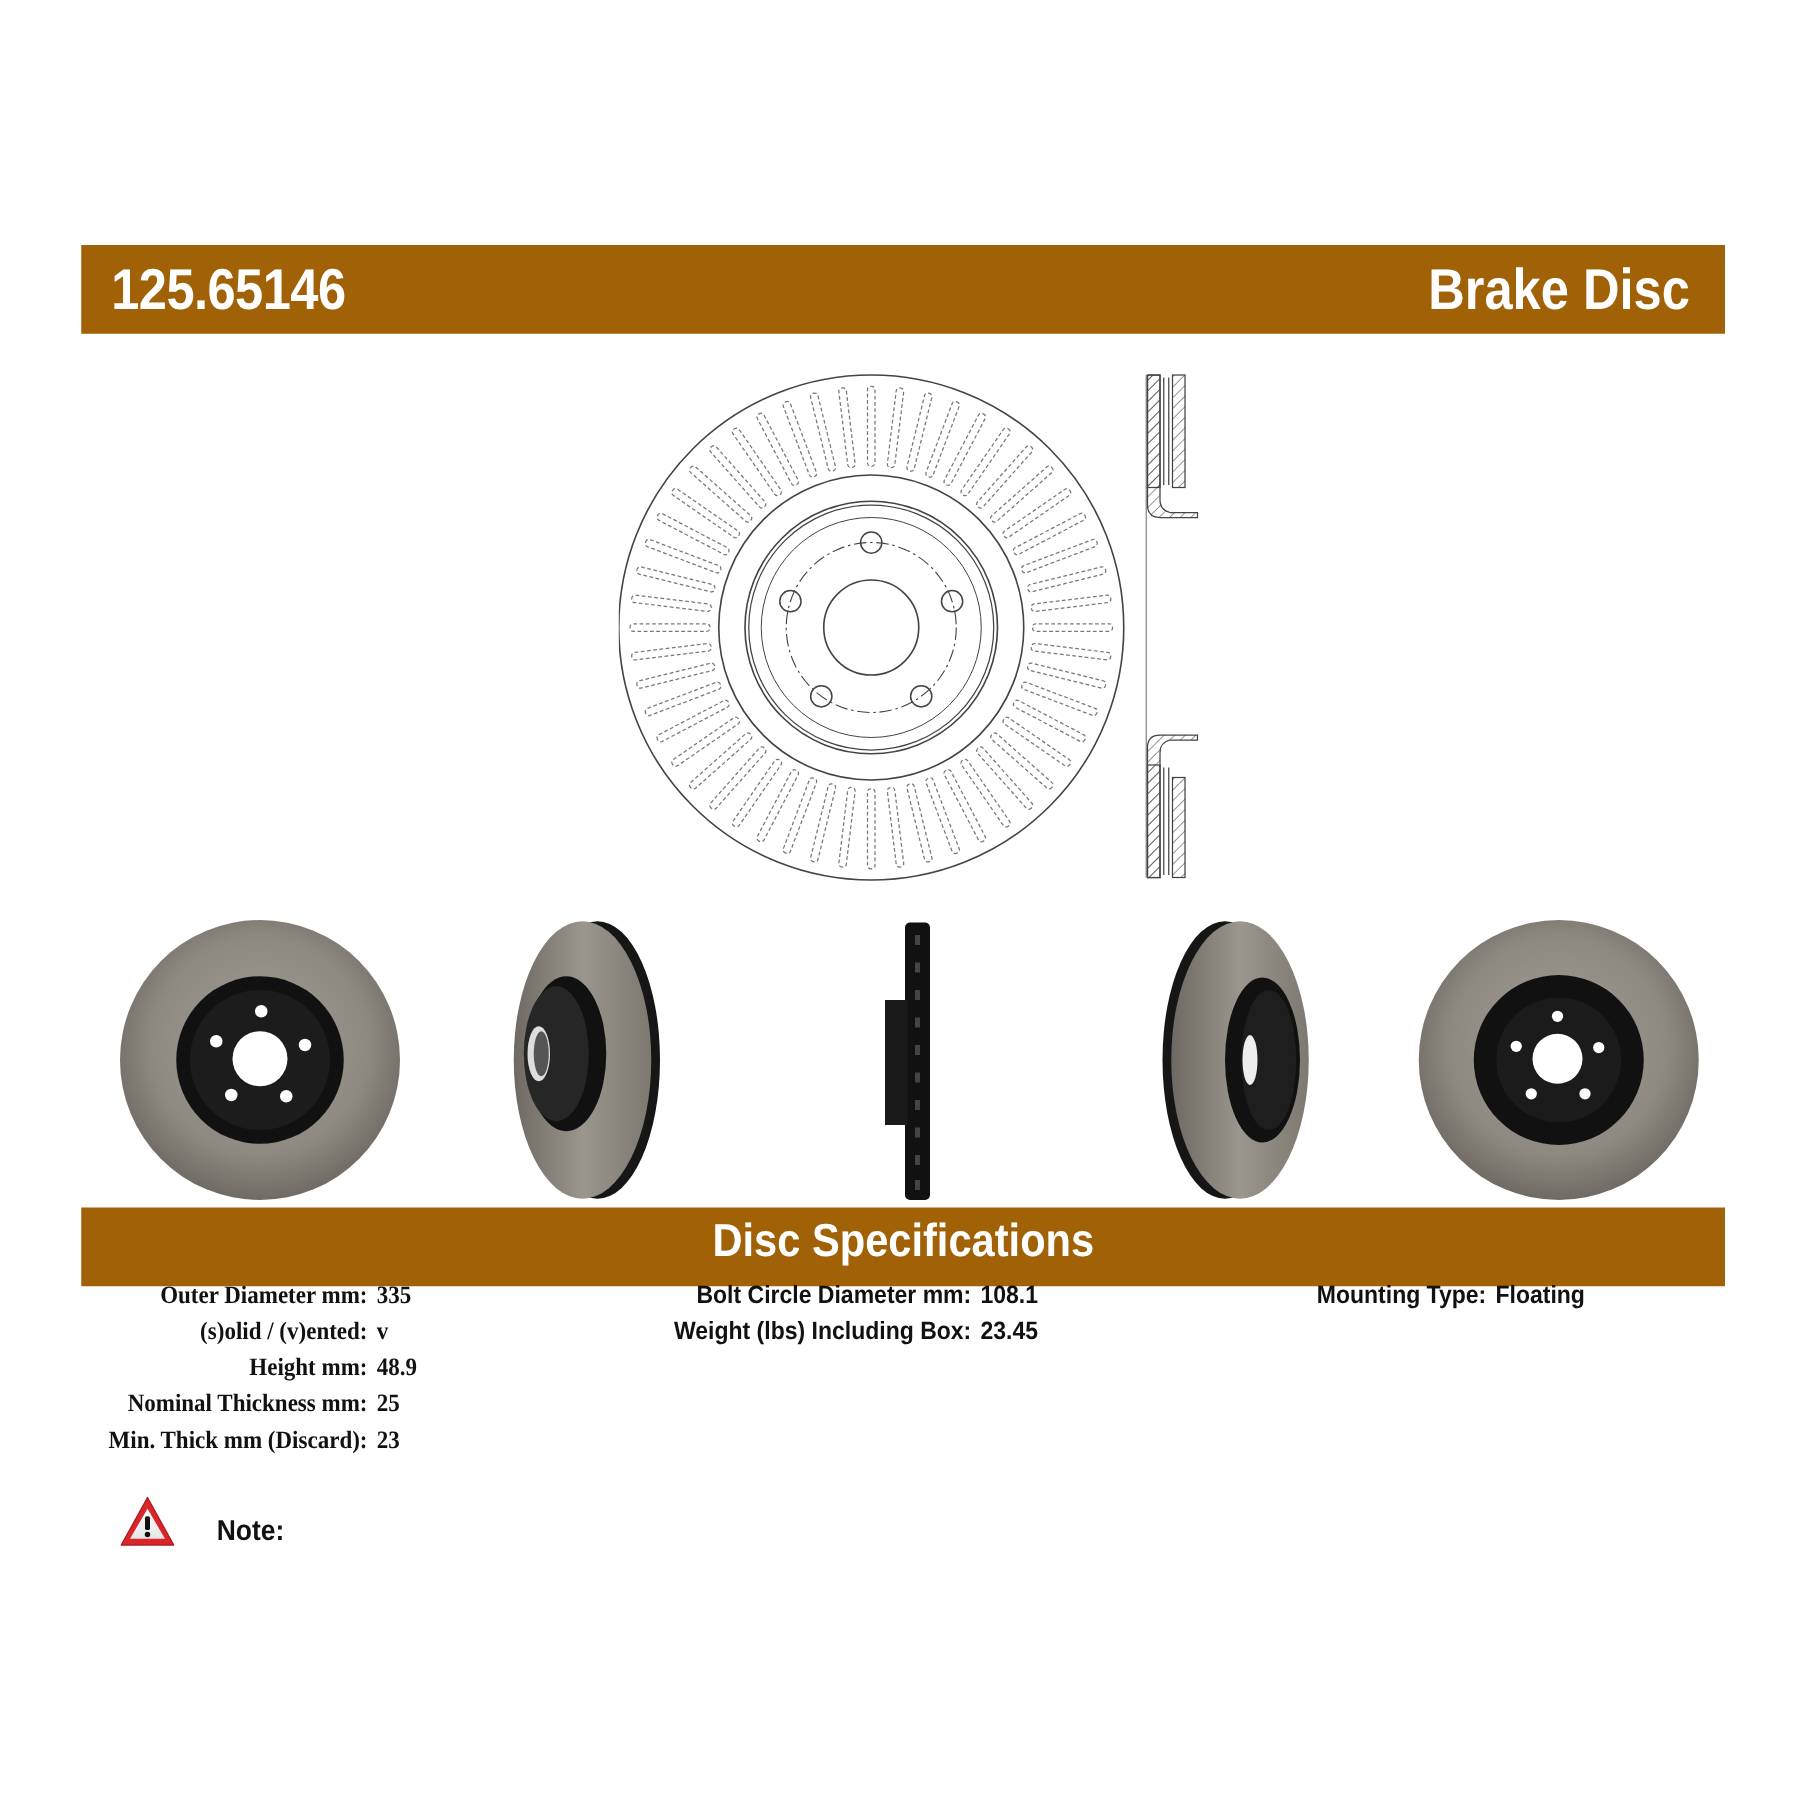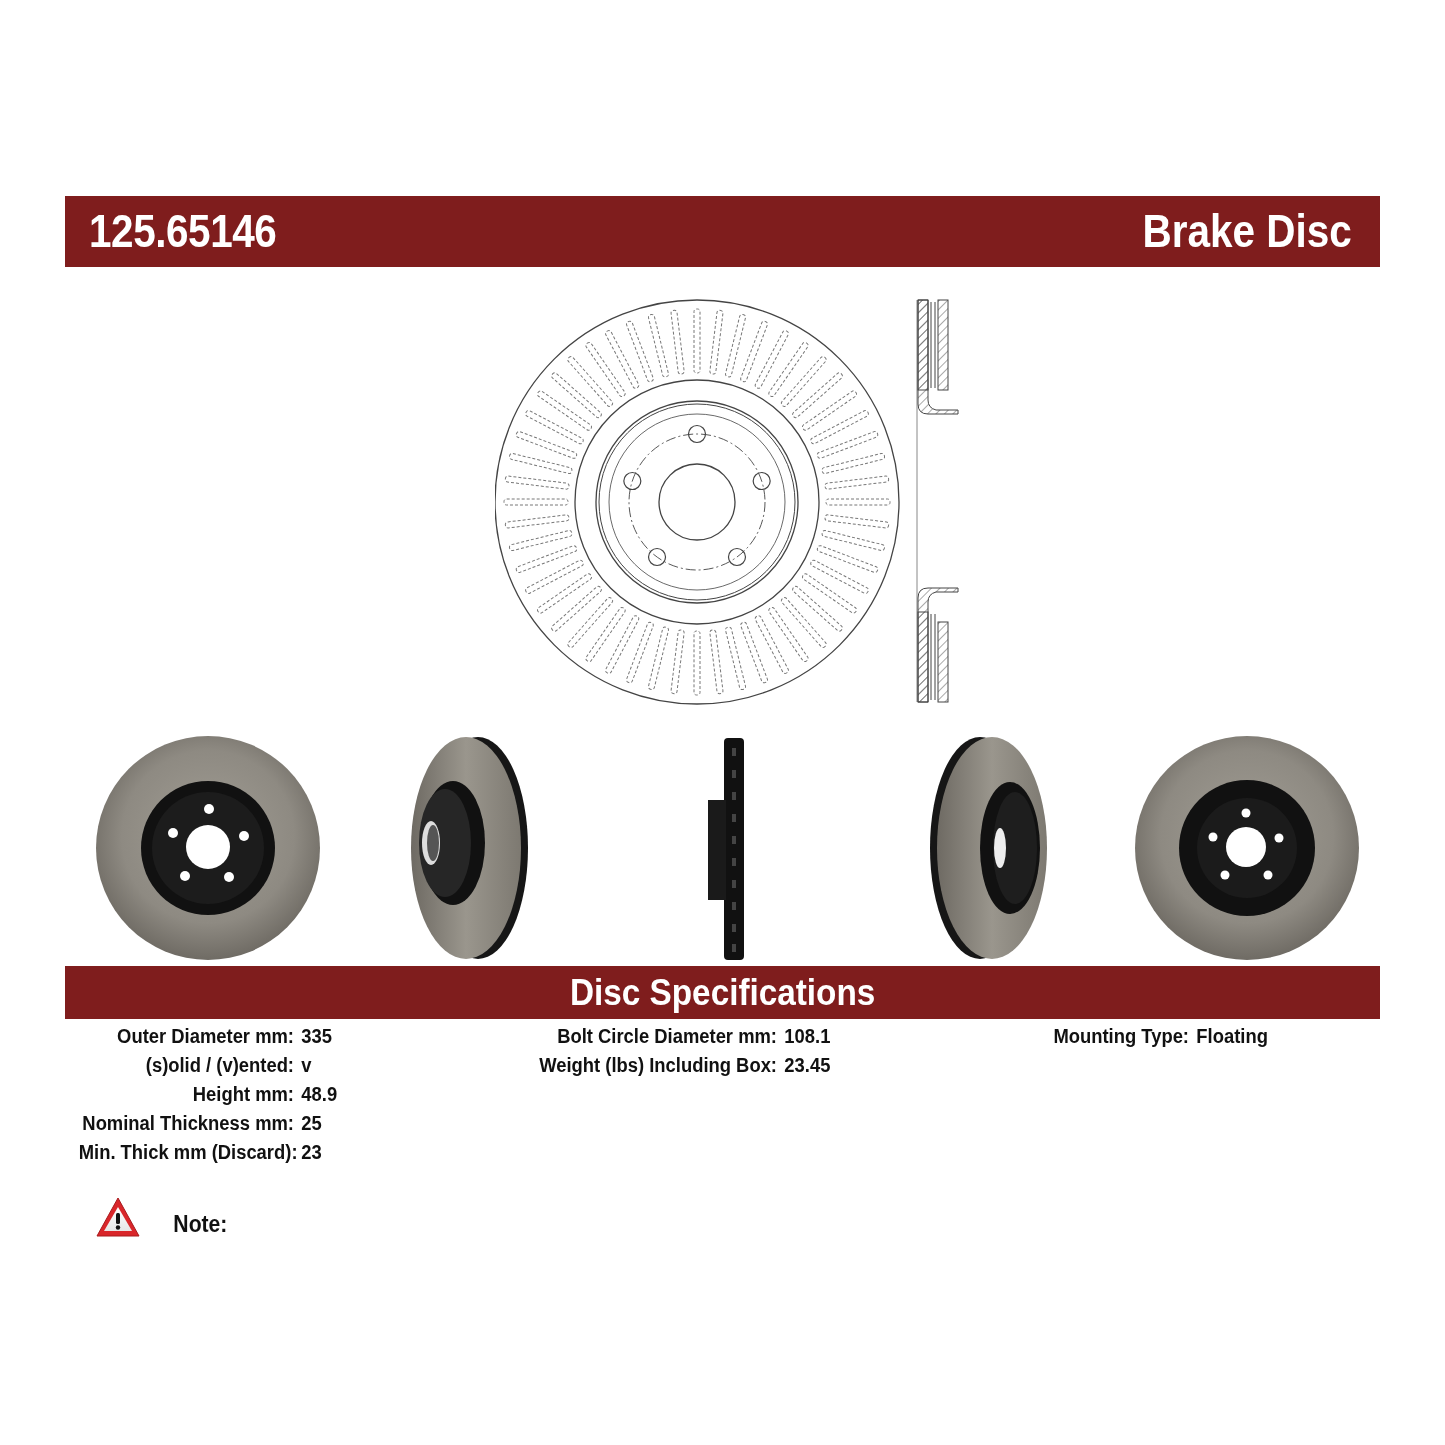--- a/index.html
+++ b/index.html
@@ -1,33 +1,33 @@
 <!DOCTYPE html>
 <html><head>
 <meta charset="utf-8">
 <style>
   html, body { margin:0; padding:0; background:#ffffff; }
   body { width:1445px; height:1445px; position:relative; overflow:hidden;
          font-family:"Liberation Sans", sans-serif; color:#111; }
-  .bar { position:absolute; left:65px; width:1315px; background:#7f1d1d; color:#fff;
+  .bar { position:absolute; left:65px; width:1315px; background:#a16207; color:#fff;
          font-weight:bold; box-sizing:border-box; }
   .top-bar { top:196px; height:71px; }
   .part-number { position:absolute; left:24px; top:8px; font-size:46px; letter-spacing:-0.5px;
                  transform:scaleX(0.88); transform-origin:left center; }
   .product-type { position:absolute; right:28px; top:8px; font-size:46px;
                   transform:scaleX(0.88); transform-origin:right center; }
-  .spec-bar { top:966px; height:53px; text-align:center; }
+  .spec-bar { top:966px; height:63px; text-align:center; }
   .spec-title { display:inline-block; font-size:37px; line-height:53px;
                 transform:scaleX(0.9); }
   svg.drawing { position:absolute; left:0; top:0; }
   .spec-col { position:absolute; top:1022px; font-weight:bold; font-size:20px; }
   .spec-row { height:29px; line-height:29px; white-space:nowrap; display:flex; }
   .spec-row .lbl { text-align:right; transform:scaleX(0.92); transform-origin:right center; }
   .spec-row .val { padding-left:8px; transform:scaleX(0.92); transform-origin:left center; }
-  .col1 { left:60px; } .col1 .lbl { width:234px; }
+  .col1 { left:60px;font-family:Liberation Serif, serif; } .col1 .lbl { width:234px; }
   .col2 { left:480px; } .col2 .lbl { width:297px; }
   .col3 { left:1000px; } .col3 .lbl { width:189px; }
   .note { position:absolute; left:95px; top:1196px; display:flex; align-items:flex-end; }
   .note-label { font-weight:bold; font-size:23px; margin-left:30px; transform:scaleX(0.92); }
 </style>
 </head>
 <body>
 
 <div class="bar top-bar">
   <span class="part-number">125.65146</span>

